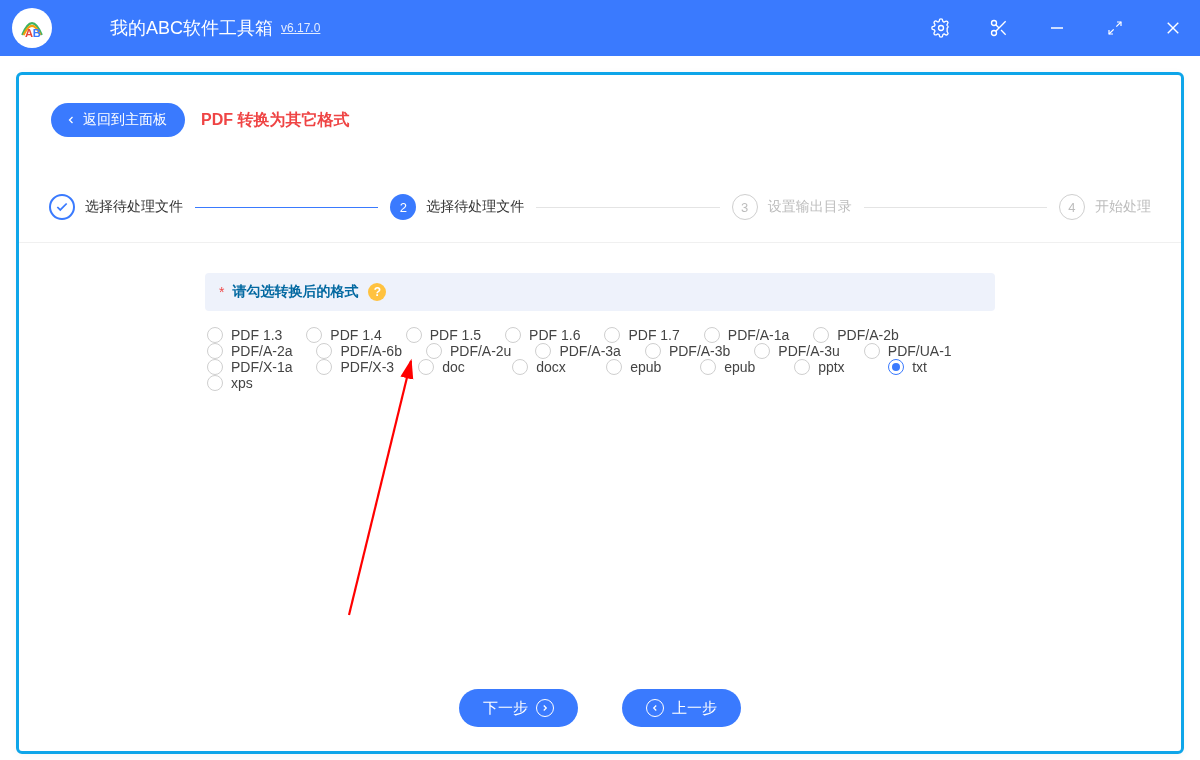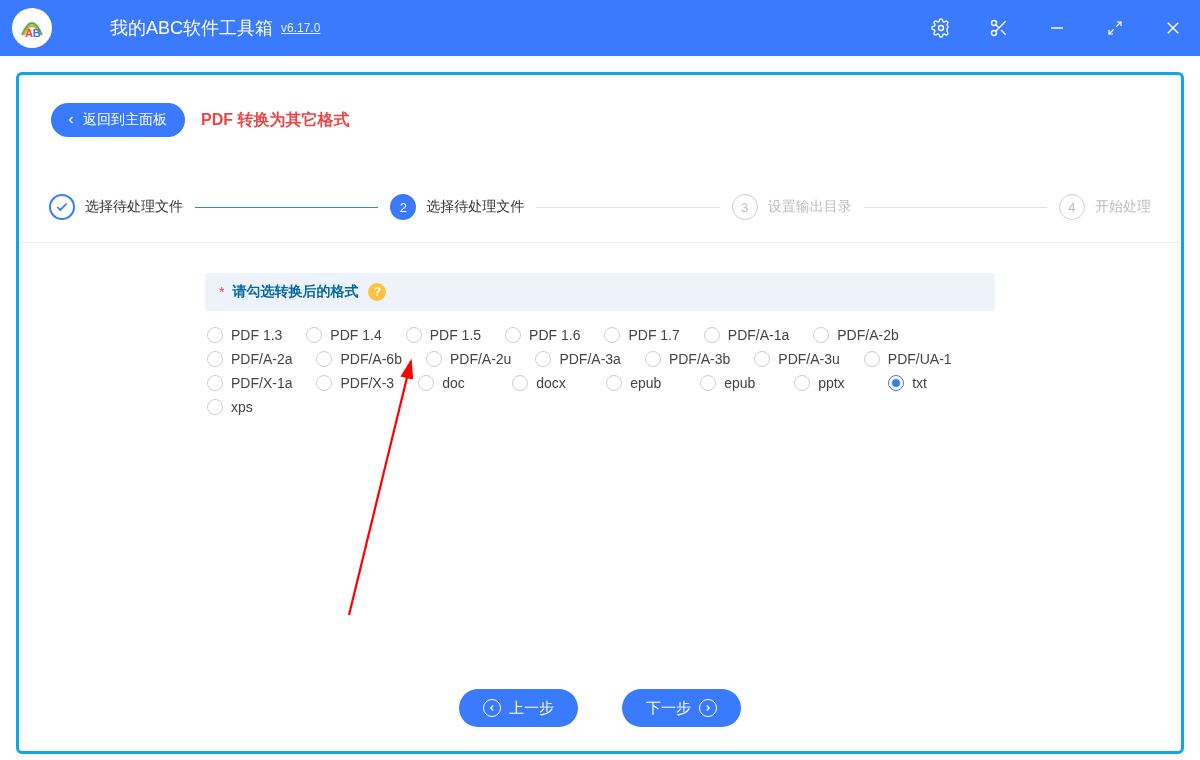--- a/index.html
+++ b/index.html
@@ -100,21 +100,21 @@
   .section-title { font-weight: 700; color:#0369a1; }
   .help-dot {
     width:18px; height:18px; border-radius:50%;
     background:#ffc23f; color:#fff;
     display:flex; align-items:center; justify-content:center;
     font-size:12px; font-weight:700; margin-left:6px;
   }
 
   .radio-grid {
     display:flex; flex-wrap:wrap;
-    gap: 8px 24px;
+    gap: 0 24px;
     margin-top: 16px;
     padding: 0 2px;
   }
   .radio-item {
     display:flex; align-items:center; gap:8px;
     min-width: 70px;
     font-size: 14px; color:#444;
     cursor:pointer;
   }
   .radio-outer {
@@ -352,30 +352,30 @@
     <defs>
       <marker id="ah" markerWidth="10" markerHeight="10" refX="8" refY="3" orient="auto">
         <path d="M0,0 L0,6 L9,3 z" fill="#ff0000"></path>
       </marker>
     </defs>
     <line x1="30" y1="260" x2="92" y2="6" stroke="#ff0000" stroke-width="2.2" marker-end="url(#ah)"></line>
   </svg>
 
   <div class="footer">
     <button class="nav-btn">
+      <span>下一步</span>
+      <span class="circ">
+        <svg width="10" height="10" viewBox="0 0 24 24" fill="none" stroke="#fff" stroke-width="3">
+            <polyline points="9 18 15 12 9 6"></polyline>
+          </svg>
+      </span>
+    </button>
+    <button class="nav-btn">
       <span class="circ">
         <svg width="10" height="10" viewBox="0 0 24 24" fill="none" stroke="#fff" stroke-width="3">
             <polyline points="15 18 9 12 15 6"></polyline>
           </svg>
       </span>
       <span>上一步</span>
     </button>
-    <button class="nav-btn">
-      <span>下一步</span>
-      <span class="circ">
-        <svg width="10" height="10" viewBox="0 0 24 24" fill="none" stroke="#fff" stroke-width="3">
-            <polyline points="9 18 15 12 9 6"></polyline>
-          </svg>
-      </span>
-    </button>
   </div>
 
 </div>
 
 </body></html>

